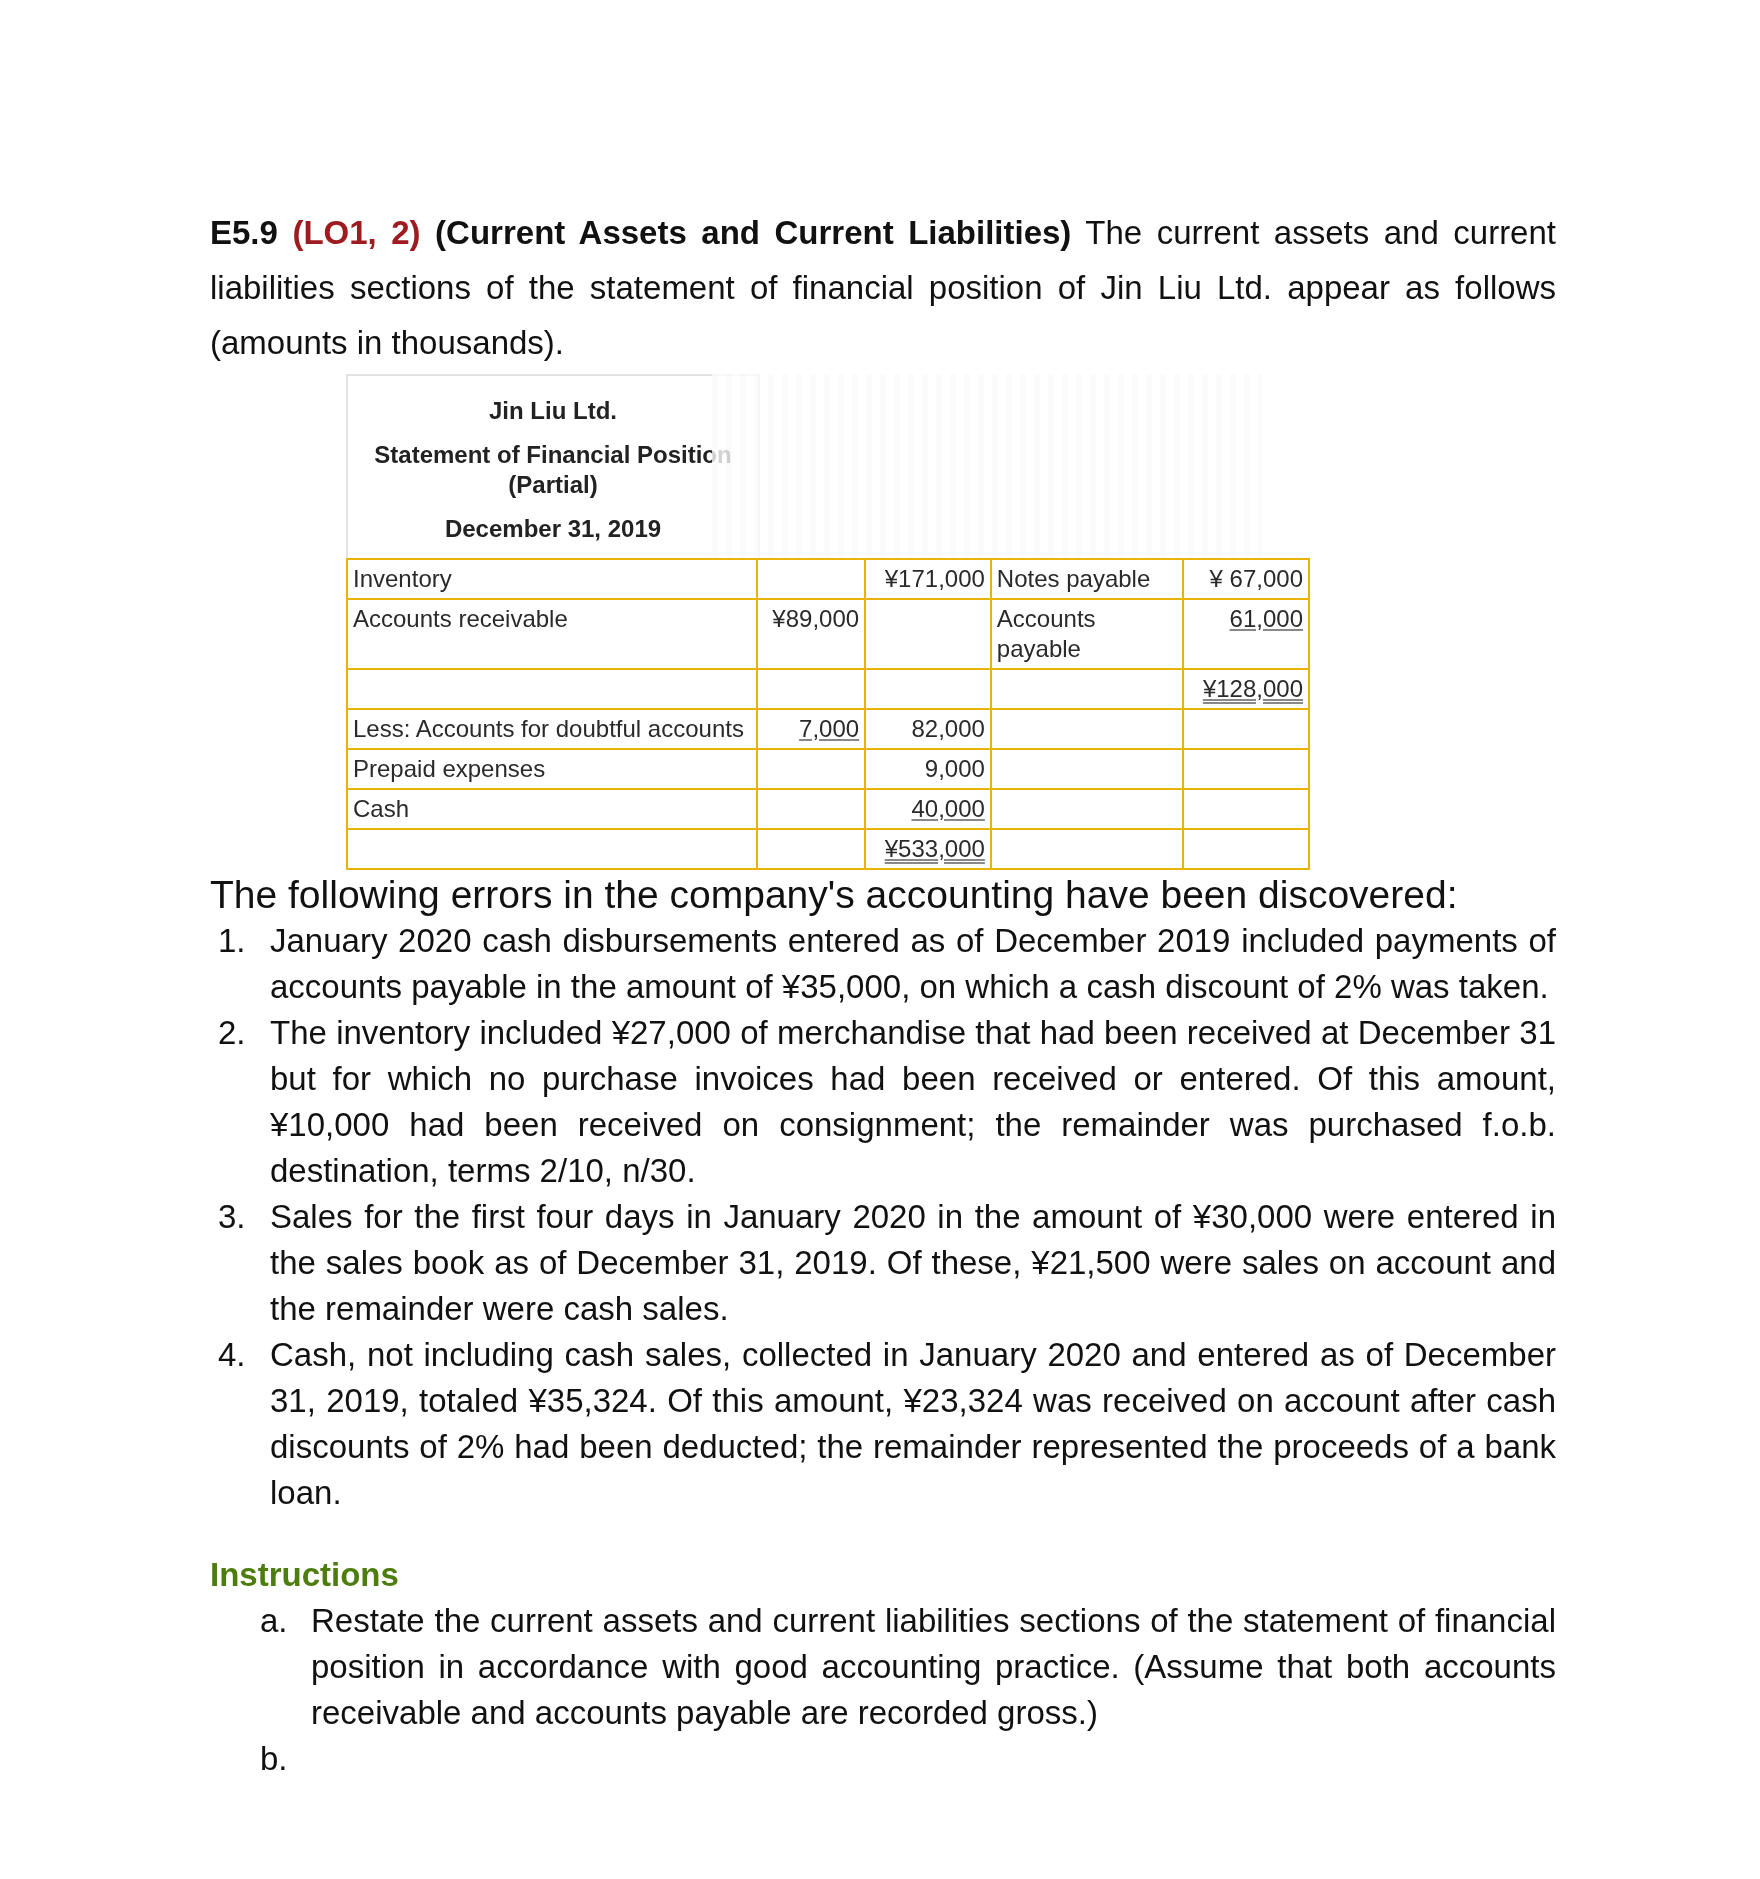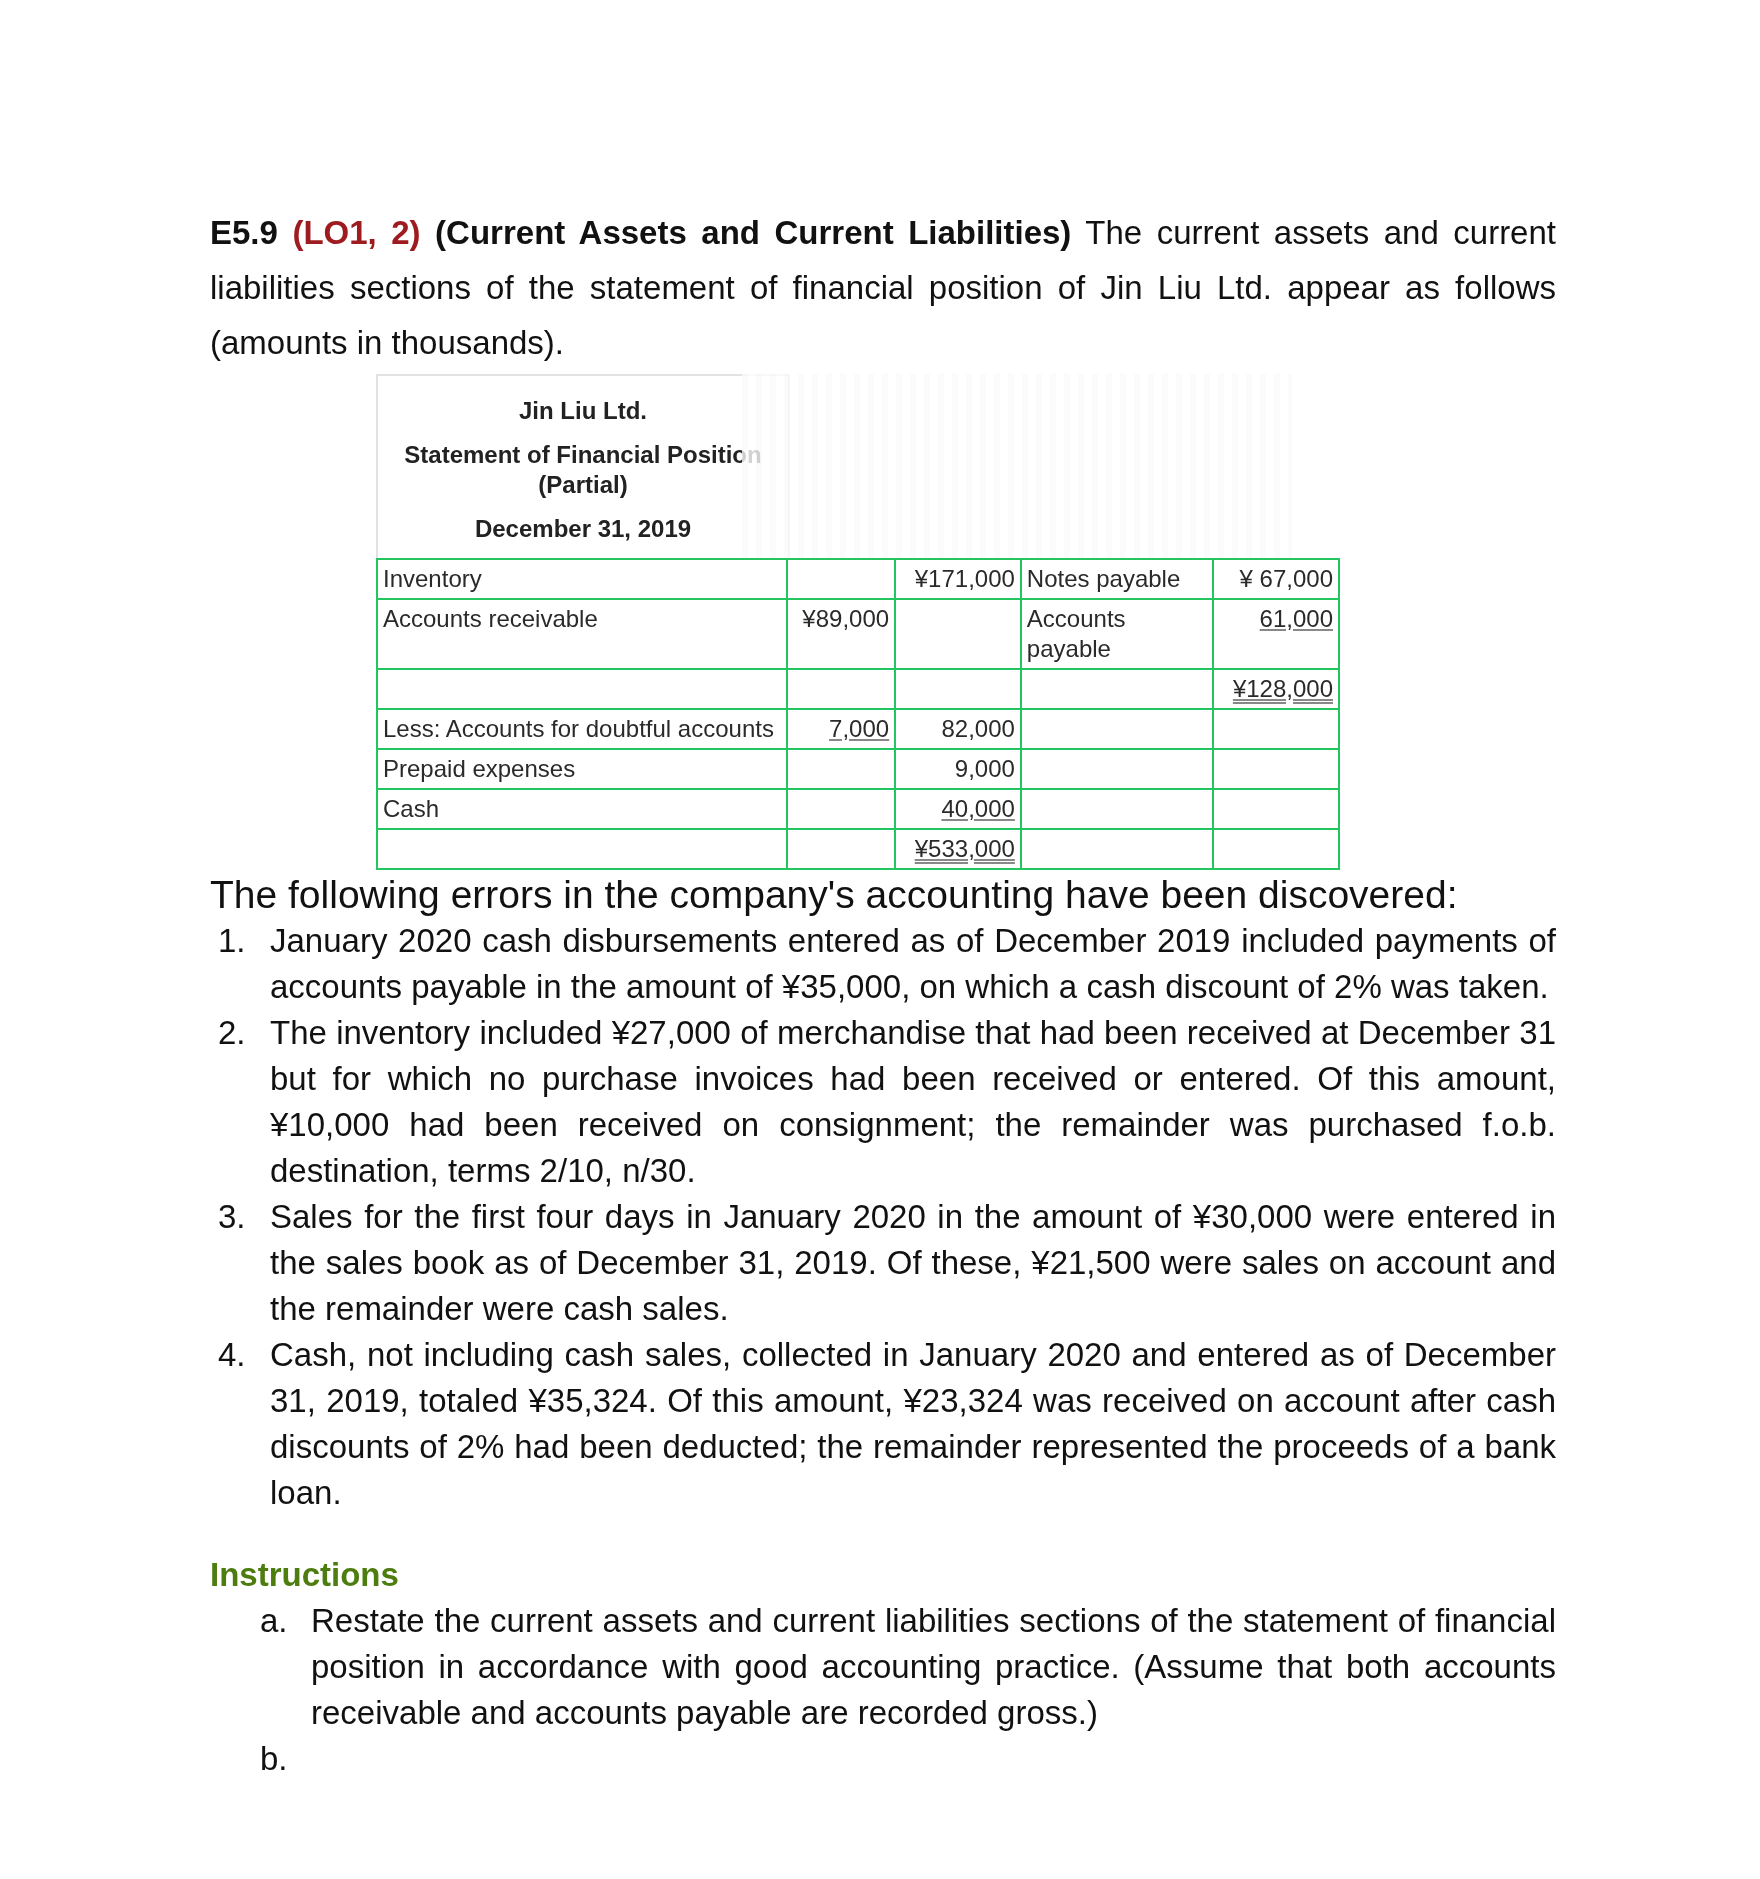--- a/index.html
+++ b/index.html
@@ -6,35 +6,35 @@
   body {
     width: 1760px; height: 1879px; overflow: hidden; position: relative;
     font-family: "Liberation Sans", sans-serif; color: #111111;
   }
   .page { position: absolute; left: 210px; top: 205px; width: 1346px; }
   .para { font-size: 33px; line-height: 55px; text-align: justify; margin: 0; }
   .bold { font-weight: bold; }
   .red { color: #9e1c20; }
 
   
-  .stmt-wrap { position: relative; margin-left: 118px; margin-top: 4px; width: 964px; padding-left: 48px; }
+  .stmt-wrap { position: relative; margin-left: 88px; margin-top: 4px; width: 964px; padding-left: 48px; }
   .stmt-head {
     width: 414px; height: 184px; border: 2px solid #e2e2e2; border-bottom: none;
     text-align: center; font-weight: bold; font-size: 24px; color: #222;
     box-sizing: border-box; padding-top: 20px;
   }
   .stmt-head div { line-height: 30px; }
   .stmt-head .gap { height: 14px; }
   .stmt-ghost {
     position: absolute; left: 414px; top: 0; width: 550px; height: 184px;
     background: repeating-linear-gradient(90deg, #fafafa 0 6px, #ffffff 6px 14px);
     opacity: .8;
   }
   table.stmt { border-collapse: collapse; width: 964px; font-size: 24px; color: #2a2a2a; }
-  table.stmt td { border: 2px solid #22c55e; padding: 4px 5px; vertical-align: top; line-height: 30px; }
+  table.stmt td { border: 2px solid #eab308; padding: 4px 5px; vertical-align: top; line-height: 30px; }
   td.c0 { width: 404px; }
   td.c1 { width: 96px; text-align: right; }
   td.c2 { width: 114px; text-align: right; }
   td.c3 { width: 182px; }
   td.c4 { width: 114px; text-align: right; }
   .ul { text-decoration: underline; text-decoration-color: #888; }
   .dul { text-decoration: underline double; text-decoration-color: #888; }
 
   .lead { font-size: 39px; line-height: 46px; margin: 0; }
   ol.errors { list-style: none; margin: 0; padding: 0; }

